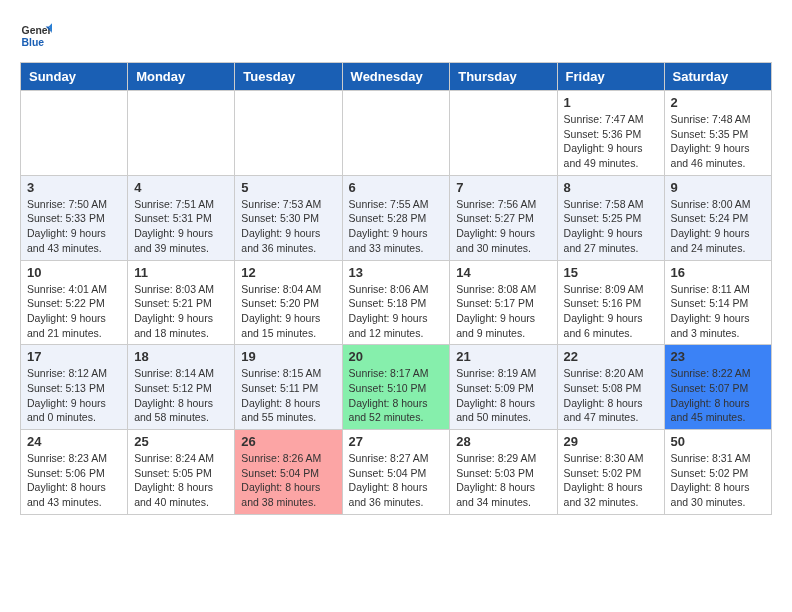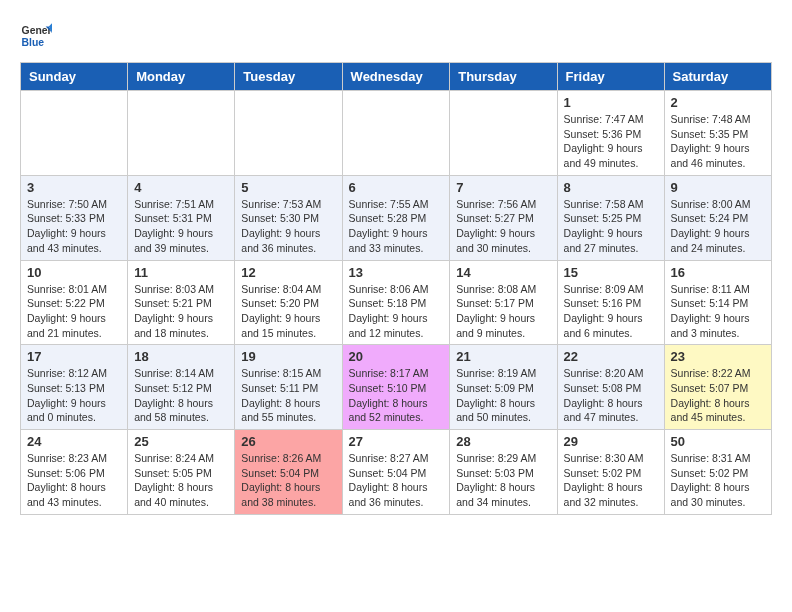--- a/index.html
+++ b/index.html
@@ -156,21 +156,21 @@
         <td style="background-color: rgb(238, 242, 250);">
           <span class="day-number">9</span>
           <div class="day-info">Sunrise: 8:00 AM
 Sunset: 5:24 PM
 Daylight: 9 hours and 24 minutes.</div>
         </td>
       </tr>
       <tr>
         <td style="background-color: rgb(255, 255, 255);">
           <span class="day-number">10</span>
-          <div class="day-info">Sunrise: 8:01 AM
+          <div class="day-info">Sunrise: 4:01 AM
 Sunset: 5:22 PM
 Daylight: 9 hours and 21 minutes.</div>
         </td>
         <td style="background-color: rgb(255, 255, 255);">
           <span class="day-number">11</span>
           <div class="day-info">Sunrise: 8:03 AM
 Sunset: 5:21 PM
 Daylight: 9 hours and 18 minutes.</div>
         </td>
         <td style="background-color: rgb(255, 255, 255);">
@@ -216,39 +216,39 @@
           <div class="day-info">Sunrise: 8:14 AM
 Sunset: 5:12 PM
 Daylight: 8 hours and 58 minutes.</div>
         </td>
         <td style="background-color: rgb(238, 242, 250);">
           <span class="day-number">19</span>
           <div class="day-info">Sunrise: 8:15 AM
 Sunset: 5:11 PM
 Daylight: 8 hours and 55 minutes.</div>
         </td>
-        <td style="background-color: #f0abfc;">
+        <td style="background-color: #86efac;">
           <span class="day-number">20</span>
           <div class="day-info">Sunrise: 8:17 AM
 Sunset: 5:10 PM
 Daylight: 8 hours and 52 minutes.</div>
         </td>
         <td style="background-color: rgb(238, 242, 250);">
           <span class="day-number">21</span>
           <div class="day-info">Sunrise: 8:19 AM
 Sunset: 5:09 PM
 Daylight: 8 hours and 50 minutes.</div>
         </td>
         <td style="background-color: rgb(238, 242, 250);">
           <span class="day-number">22</span>
           <div class="day-info">Sunrise: 8:20 AM
 Sunset: 5:08 PM
 Daylight: 8 hours and 47 minutes.</div>
         </td>
-        <td style="background-color: #fef9c3;">
+        <td style="background-color: #3b82f6;">
           <span class="day-number">23</span>
           <div class="day-info">Sunrise: 8:22 AM
 Sunset: 5:07 PM
 Daylight: 8 hours and 45 minutes.</div>
         </td>
       </tr>
       <tr>
         <td style="background-color: rgb(255, 255, 255);">
           <span class="day-number">24</span>
           <div class="day-info">Sunrise: 8:23 AM

